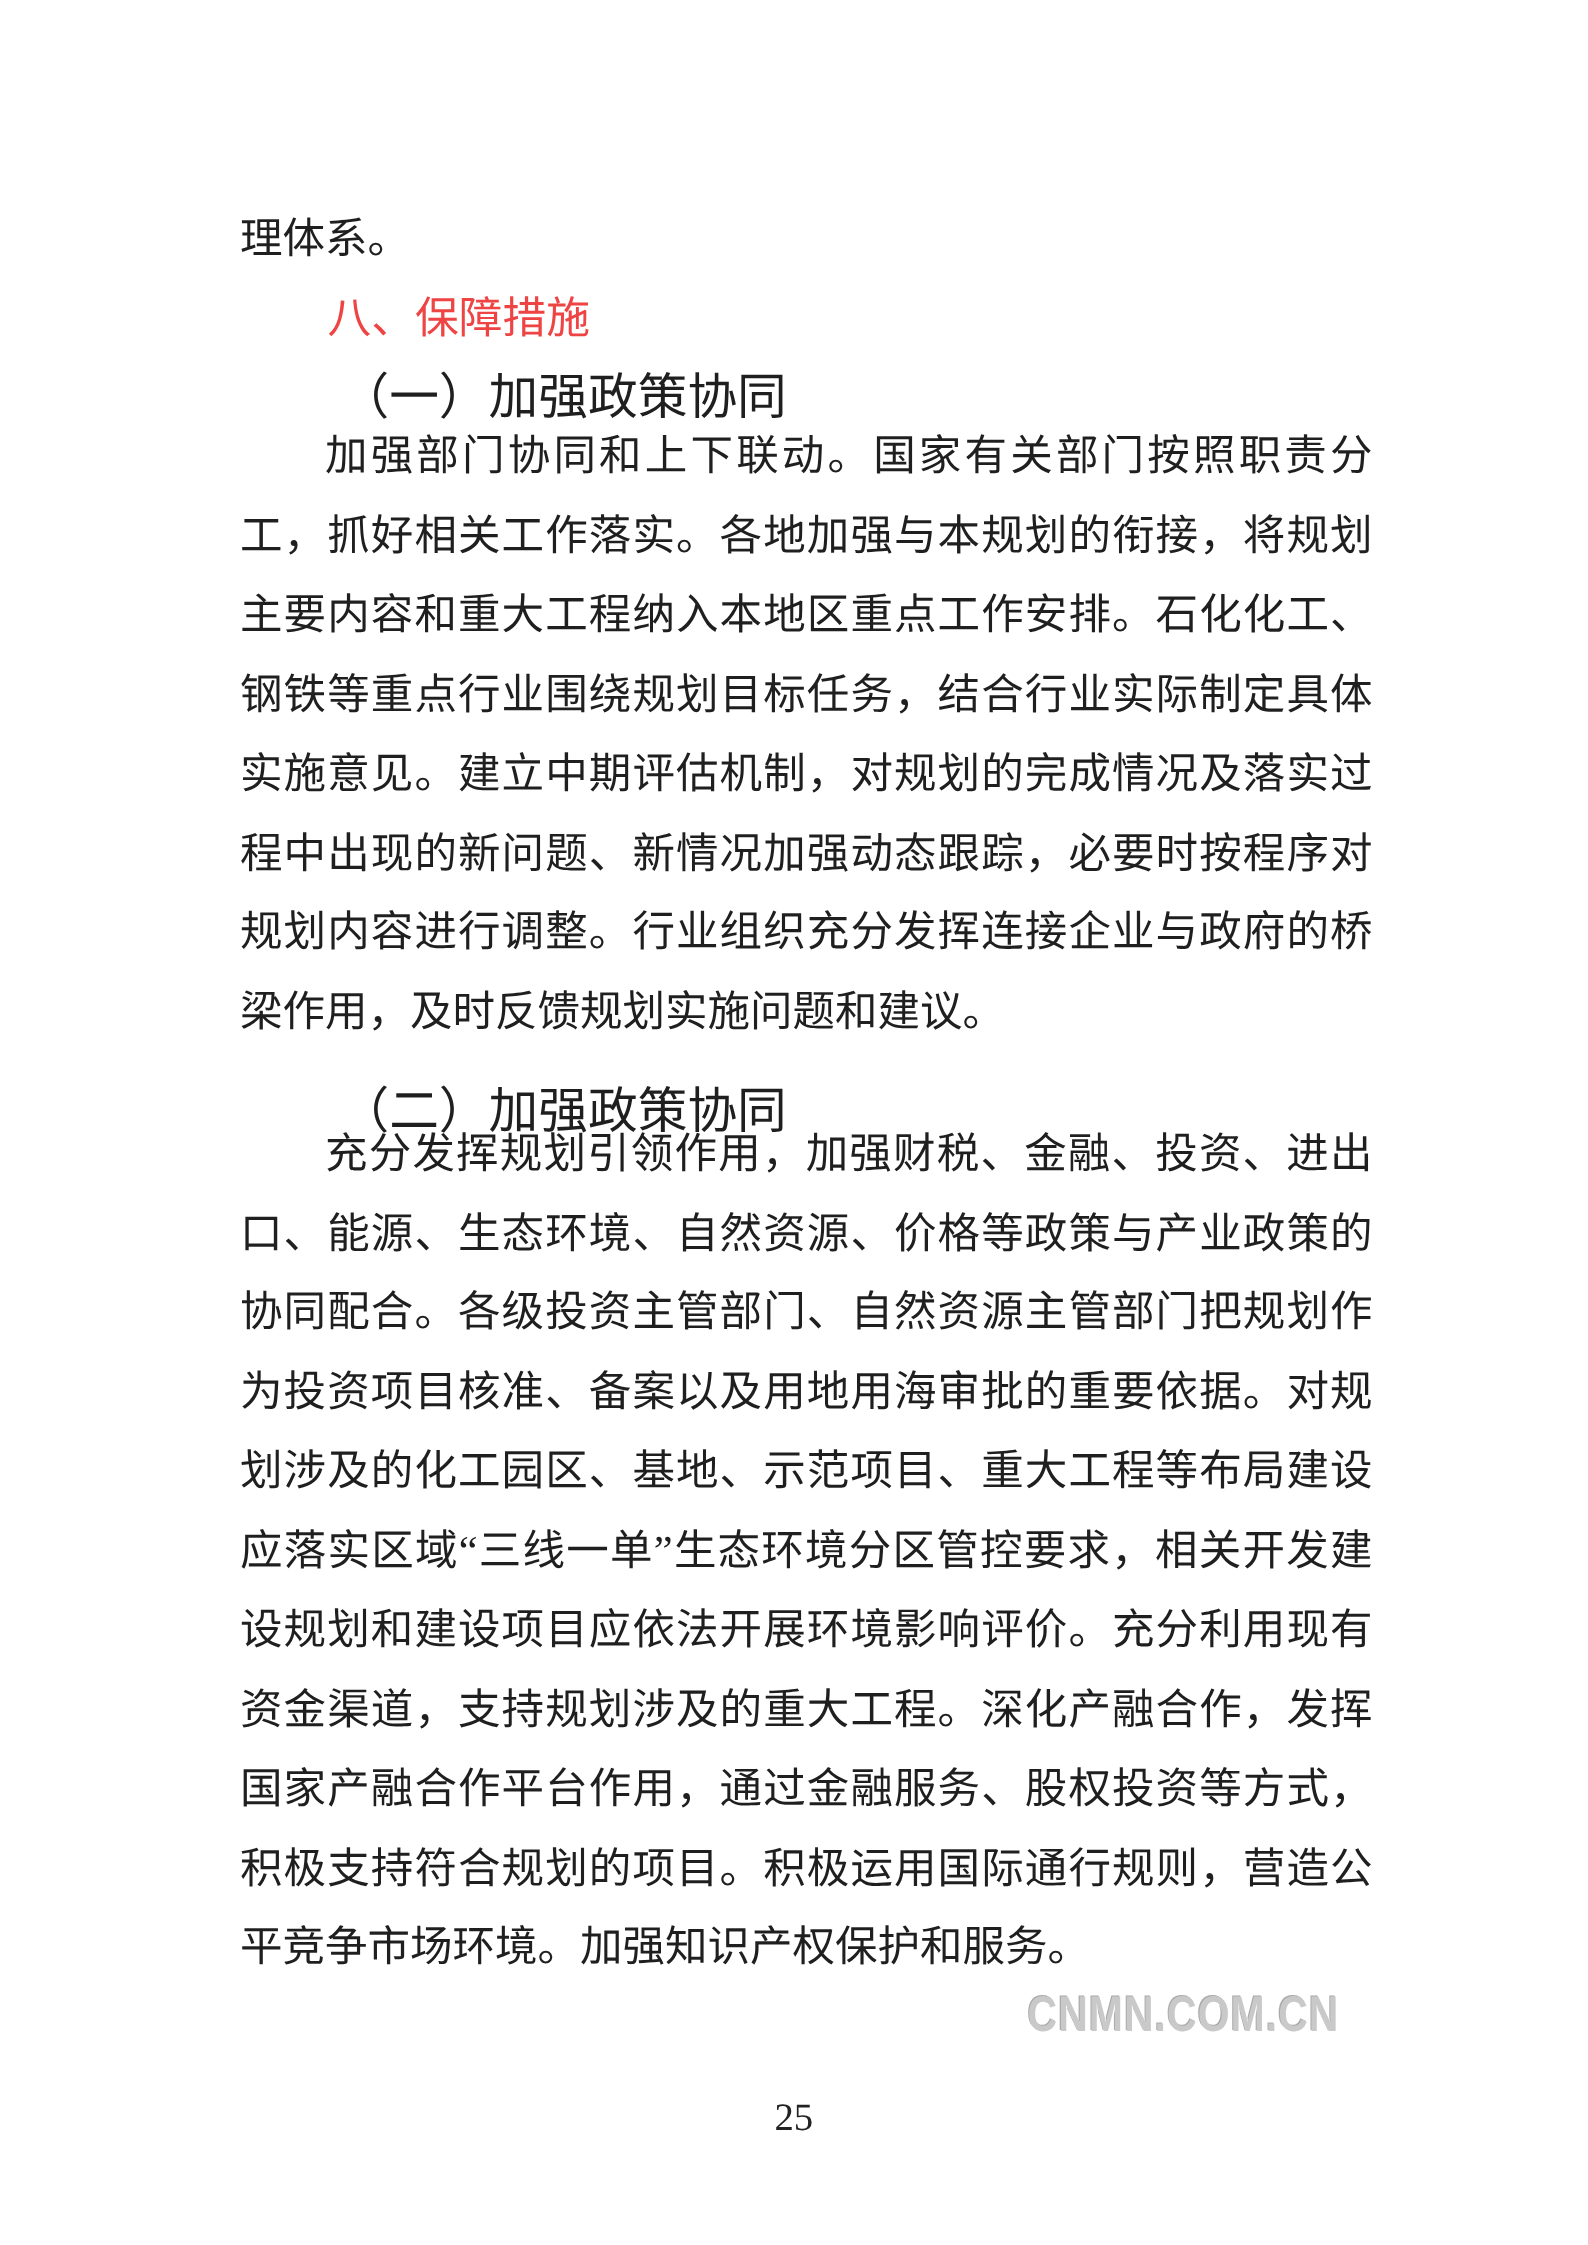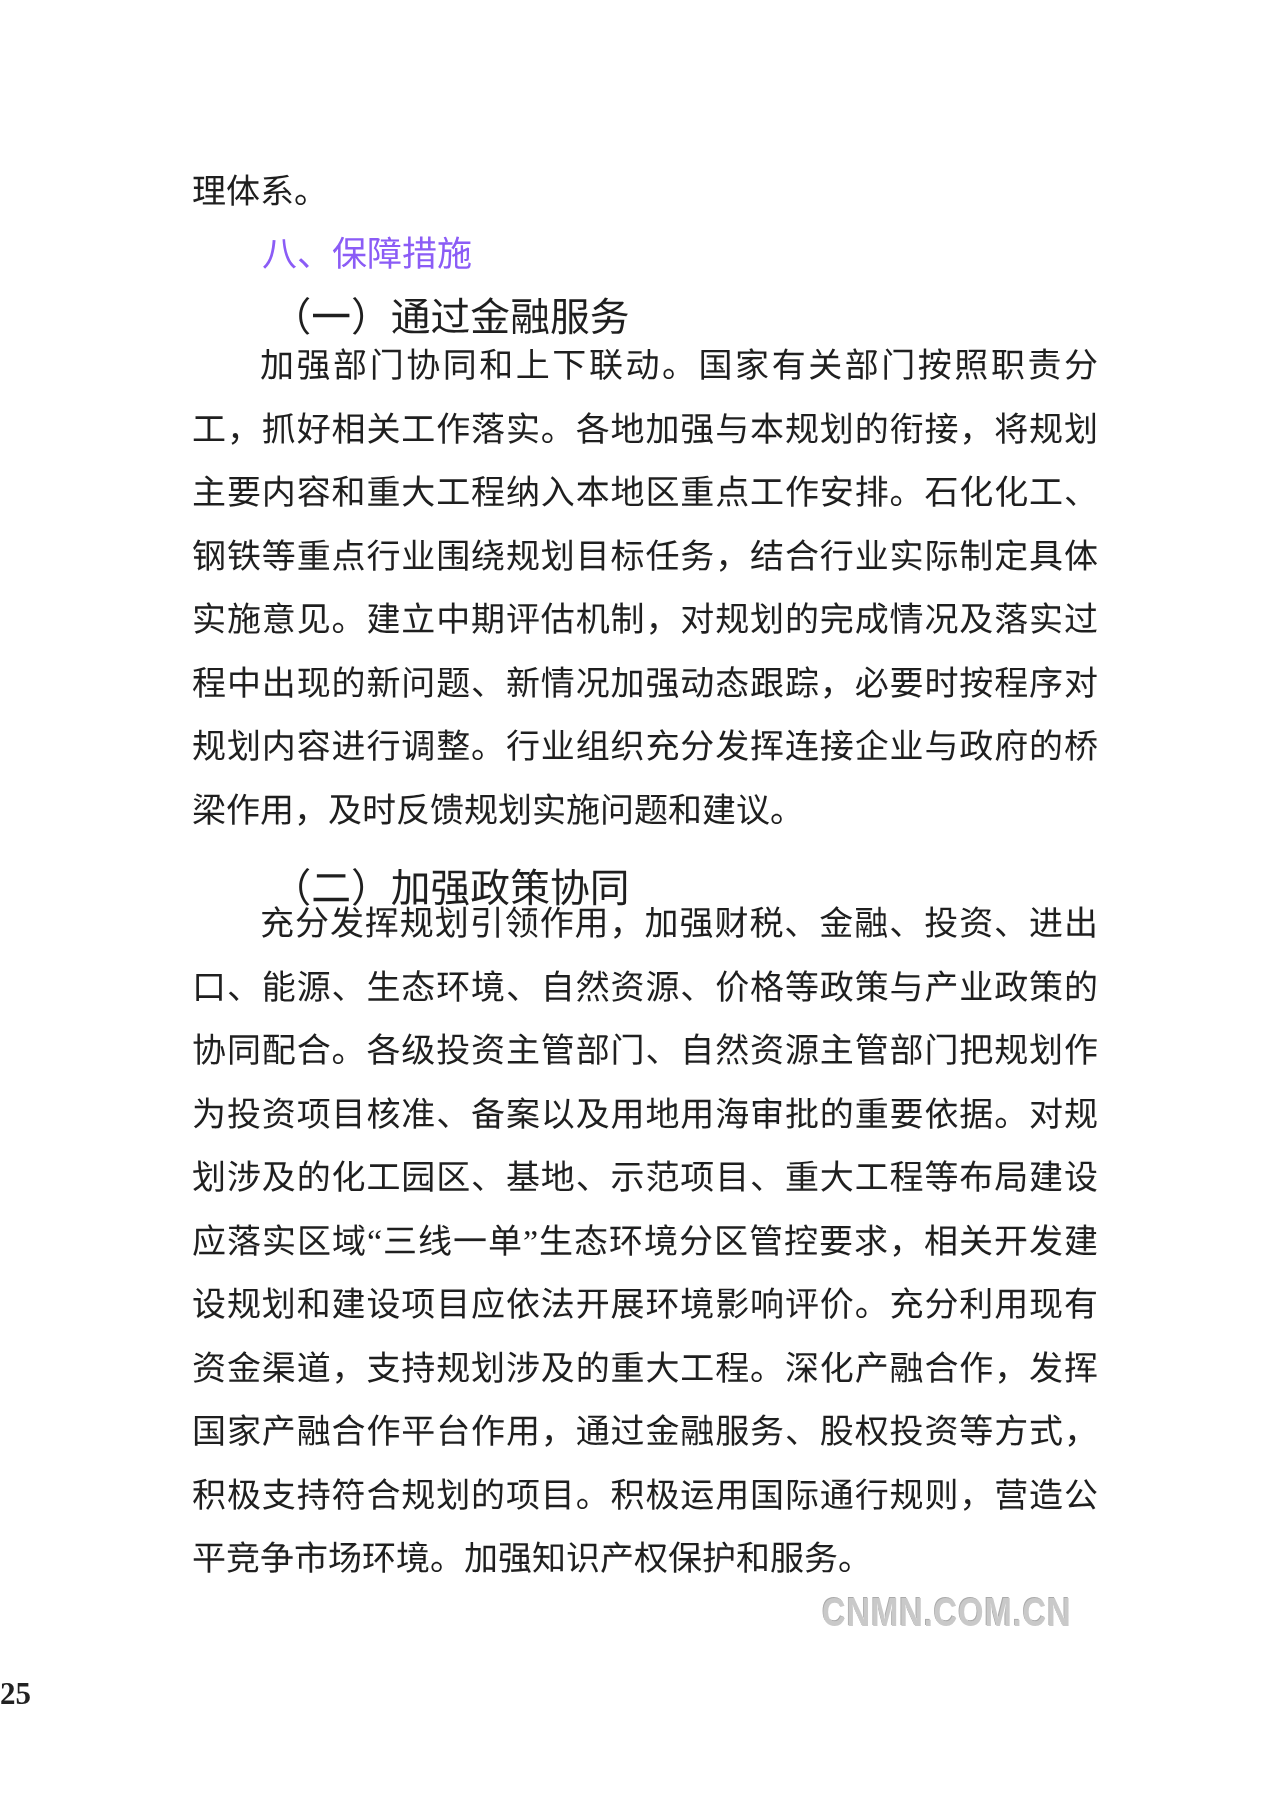--- a/index.html
+++ b/index.html
@@ -31,22 +31,22 @@
   .text-column h2,
   .text-column h3 {
     position: absolute;
     left: 0;
     width: 906px;
     margin: 0;
     font-weight: normal;
   }
   .frag       { top: 160px;  text-indent: 0; }
   .sec-head   { top: 223px;  text-indent: 2em;
-                font-family: Liberation Serif, serif;
-                font-weight: bold; font-size: 35px; color: #8b5cf6; }
+                font-family: Liberation Sans, sans-serif;
+                font-weight: bold; font-size: 35px; color: #ef4444; }
   .sub1-title { top: 287px;  text-indent: 2em; }
   .sub1-body  { top: 334px;  text-indent: 2em; }
   .sub2-title { top: 858px;  text-indent: 2em; }
   .sub2-body  { top: 892px;  text-indent: 2em; }
 
   .watermark {
     position: absolute;
     left: 822px;
     top: 1592px;
     font-family: "Liberation Sans", "DejaVu Sans", sans-serif;
@@ -58,39 +58,38 @@
     text-shadow: 1px 1px 0 #ffffff, -1px -1px 0 #aaaaaa;
     transform: scaleX(0.82);
     transform-origin: left top;
     white-space: nowrap;
   }
   .page-number {
     position: absolute;
     left: 0;
     top: 1676px;
     width: 1270px;
-    text-align: left;
+    text-align: center;
     font-size: 31px;
     line-height: 36px;
     color: #222222;
-    font-weight: bold;
   }
 </style>
 </head>
 <body>
 
 <div class="page">
 
   <div class="text-column">
 
     <p class="frag">理体系。</p>
 
     <h2 class="sec-head">八、保障措施</h2>
 
-    <h3 class="sub1-title">（一）通过金融服务</h3>
+    <h3 class="sub1-title">（一）加强政策协同</h3>
 
     <p class="sub1-body">加强部门协同和上下联动。国家有关部门按照职责分工，抓好相关工作落实。各地加强与本规划的衔接，将规划主要内容和重大工程纳入本地区重点工作安排。石化化工、钢铁等重点行业围绕规划目标任务，结合行业实际制定具体实施意见。建立中期评估机制，对规划的完成情况及落实过程中出现的新问题、新情况加强动态跟踪，必要时按程序对规划内容进行调整。行业组织充分发挥连接企业与政府的桥梁作用，及时反馈规划实施问题和建议。</p>
 
     <h3 class="sub2-title">（二）加强政策协同</h3>
 
     <p class="sub2-body">充分发挥规划引领作用，加强财税、金融、投资、进出口、能源、生态环境、自然资源、价格等政策与产业政策的协同配合。各级投资主管部门、自然资源主管部门把规划作为投资项目核准、备案以及用地用海审批的重要依据。对规划涉及的化工园区、基地、示范项目、重大工程等布局建设应落实区域“三线一单”生态环境分区管控要求，相关开发建设规划和建设项目应依法开展环境影响评价。充分利用现有资金渠道，支持规划涉及的重大工程。深化产融合作，发挥国家产融合作平台作用，通过金融服务、股权投资等方式，积极支持符合规划的项目。积极运用国际通行规则，营造公平竞争市场环境。加强知识产权保护和服务。</p>
 
   </div>
 
   <div class="watermark">CNMN.COM.CN</div>

